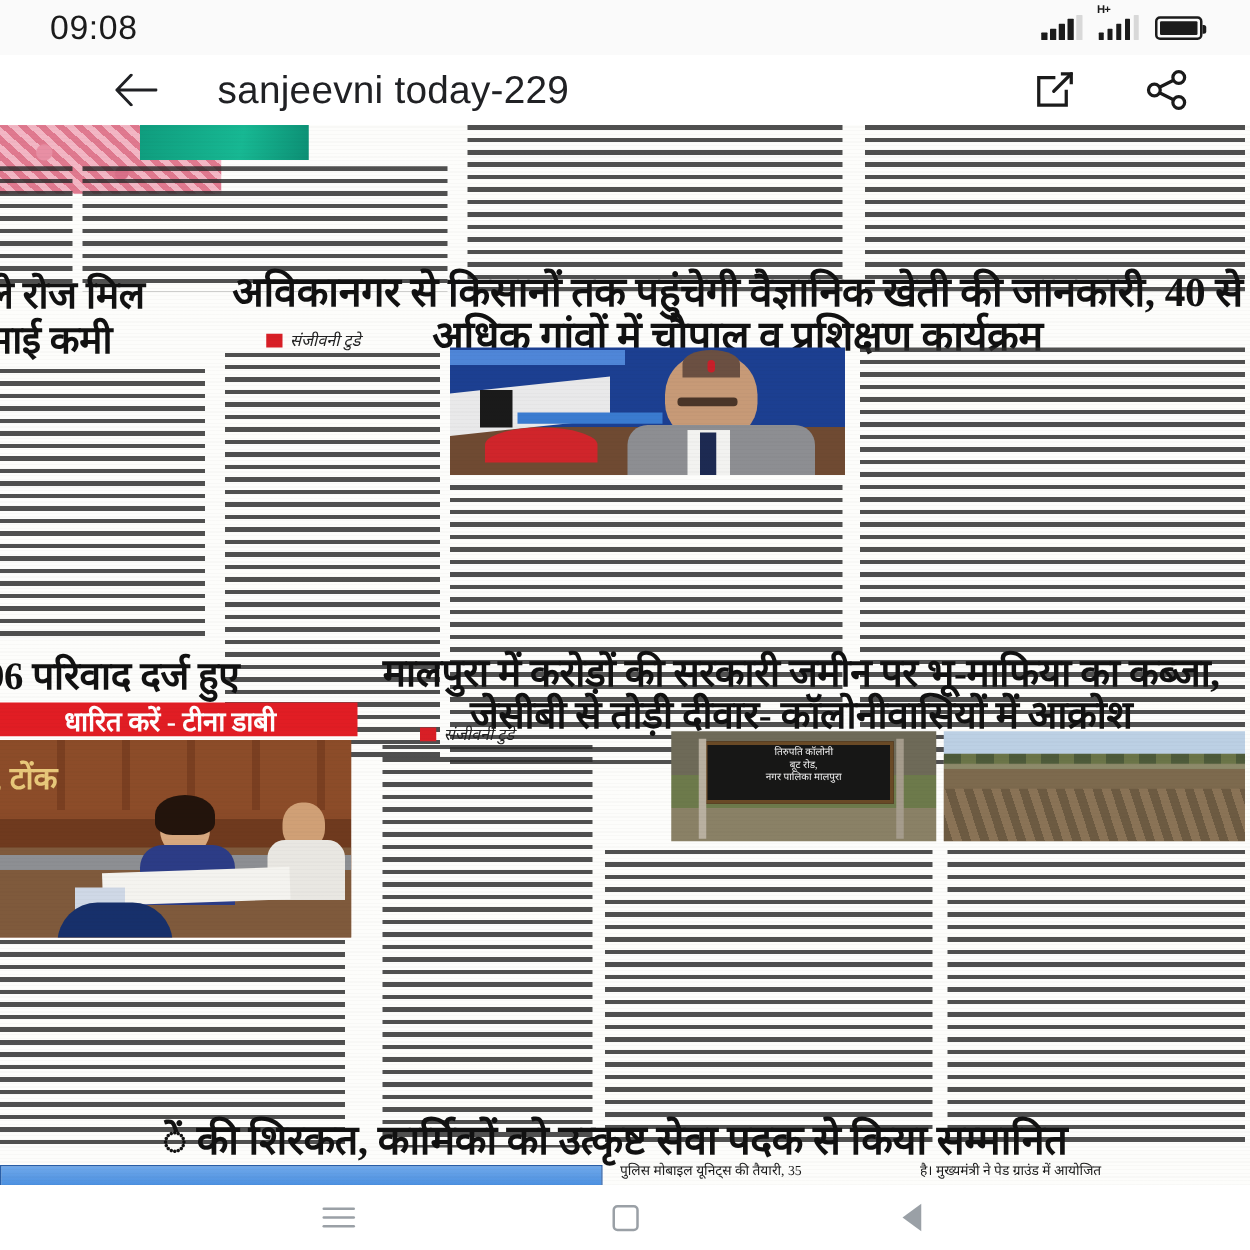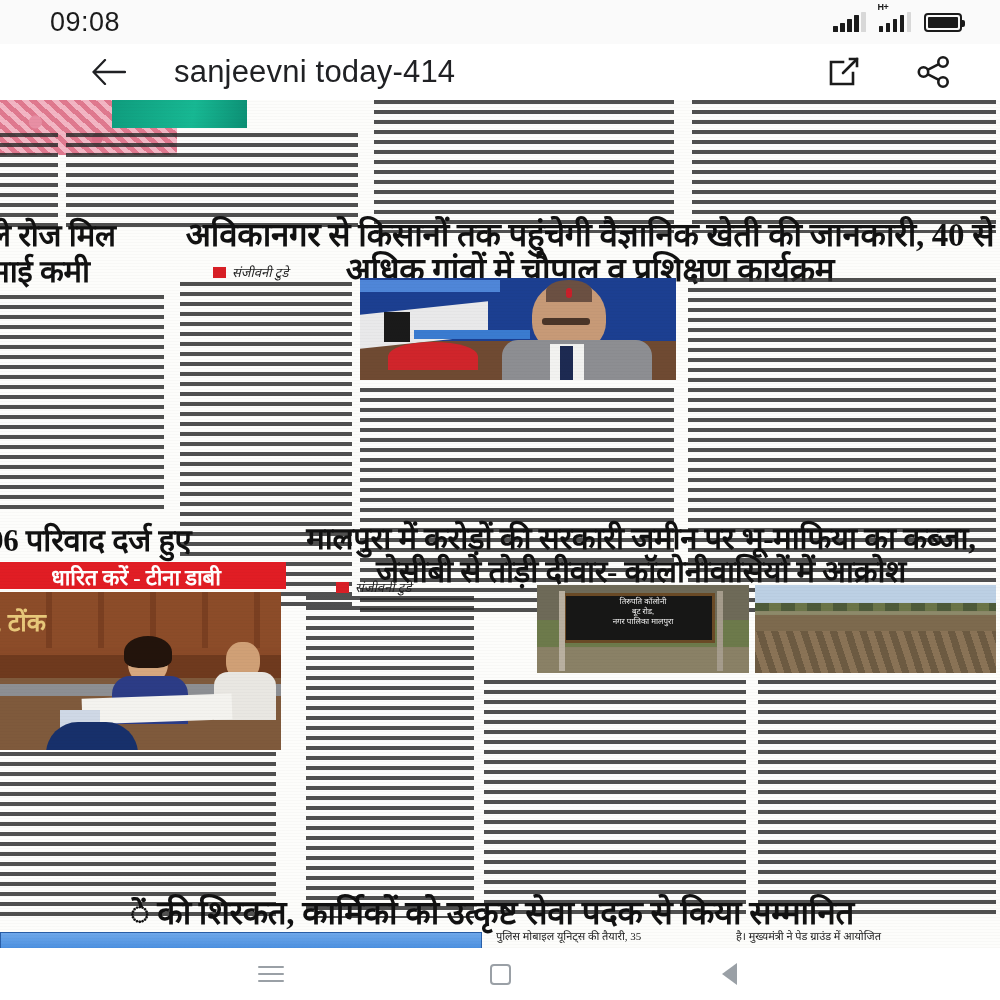--- a/index.html
+++ b/index.html
@@ -13,21 +13,20 @@
   
   #status-bar {
     height: 44px; width: 100%;
     background: #fafafa;
     display: flex; align-items: center; justify-content: space-between;
     padding: 0 38px 0 40px;
   }
   #status-clock {
     font-size: 27px; color: #1b1b1b; letter-spacing: .5px;
     font-family: "Liberation Sans", sans-serif;
-    margin-left: 10px;
   }
   .status-right { display: flex; align-items: center; gap: 13px; }
   .sig { display: flex; align-items: flex-end; gap: 2.5px; height: 20px; }
   .sig i { display: block; width: 4.5px; background: #1b1b1b; border-radius: .5px; }
   .sig i:nth-child(1) { height: 6px; }
   .sig i:nth-child(2) { height: 9px; }
   .sig i:nth-child(3) { height: 13px; }
   .sig i:nth-child(4) { height: 17px; }
   .sig i:nth-child(5) { height: 20px; background: #d8d8d8; }
   .sig-wrap { position: relative; }
@@ -175,21 +174,21 @@
       </span>
   </div>
 </div>
 
 <div id="app-bar">
   <div id="back-button">
     <svg width="34" height="26" viewBox="0 0 34 26">
       <path d="M13 1 L1.5 13 L13 25 M1.5 13 H33" stroke="#202124" stroke-width="2.3" fill="none" stroke-linecap="round" stroke-linejoin="round"></path>
     </svg>
   </div>
-  <div id="app-title">sanjeevni today-414</div>
+  <div id="app-title">sanjeevni today-229</div>
   <div class="bar-icon" id="edit-button">
     <svg width="32" height="32" viewBox="0 0 32 32">
       <path d="M25 17 V28 H3 V6 H15" stroke="#1b1b1b" stroke-width="2.6" fill="none" stroke-linecap="square"></path>
       <path d="M15 17 L29 3" stroke="#1b1b1b" stroke-width="2.6" fill="none" stroke-linecap="round"></path>
       <path d="M22 3 H29 V10" stroke="#1b1b1b" stroke-width="2.6" fill="none" stroke-linecap="square"></path>
     </svg>
   </div>
   <div class="bar-icon" id="share-button">
     <svg width="34" height="32" viewBox="0 0 34 32">
       <circle cx="26" cy="6" r="4.7" stroke="#1b1b1b" stroke-width="2.6" fill="none"></circle>

